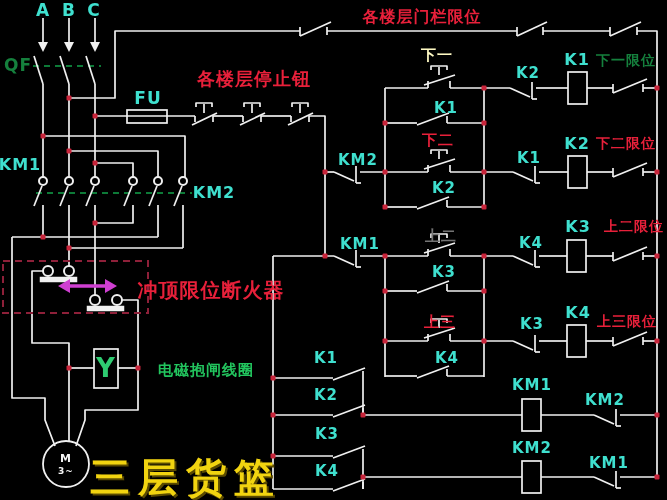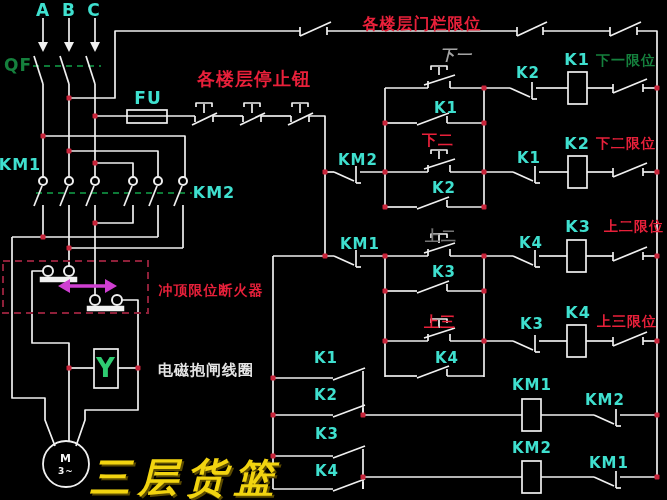--- a/index.html
+++ b/index.html
@@ -265,23 +265,23 @@
       <rect x="360.5" y="474.5" width="5" height="5" rx="1" fill="#c8243a"></rect>
     </svg>
   <div id="labels">
       <span class="lbl" style="left: 43px; top: 10px; font-size: 17px; color: rgb(63, 224, 207);">A</span>
       <span class="lbl" style="left: 69px; top: 10px; font-size: 17px; color: rgb(63, 224, 207);">B</span>
       <span class="lbl" style="left: 94px; top: 10px; font-size: 17px; color: rgb(63, 224, 207);">C</span>
       <span class="lbl" style="left: 18px; top: 65px; font-size: 17px; color: #15803d;">QF</span>
       <span class="lbl" style="left: 148px; top: 98px; font-size: 17px; color: rgb(63, 224, 207);">FU</span>
       <span class="lbl" style="left: 20px; top: 165px; font-size: 16px; color: rgb(63, 224, 207);">KM1</span>
       <span class="lbl" style="left: 214px; top: 193px; font-size: 16px; color: rgb(63, 224, 207);">KM2</span>
-      <span class="lbl" style="left: 422px; top: 17px; font-size: 16px; color: rgb(232, 32, 58); margin-top: 7px;">各楼层门栏限位</span>
+      <span class="lbl" style="left: 422px; top: 17px; font-size: 16px; color: rgb(232, 32, 58);">各楼层门栏限位</span>
       <span class="lbl" style="left: 254px; top: 79px; font-size: 18px; color: rgb(232, 32, 58);">各楼层停止钮</span>
-      <span class="lbl" style="left: 456px; top: 55px; font-size: 15px; color: #a3a3a3; font-style: italic;">下一</span>
+      <span class="lbl" style="left: 437px; top: 55px; font-size: 15px; color: #fef9c3;">下一</span>
       <span class="lbl" style="left: 438px; top: 140px; font-size: 15px; color: rgb(232, 32, 58);">下二</span>
       <span class="lbl" style="left: 441px; top: 224px; font-size: 15px; color: #737373; margin-top: 12px;">上二</span>
       <span class="lbl" style="left: 440px; top: 322px; font-size: 15px; color: rgb(232, 32, 58);">上三</span>
       <span class="lbl" style="left: 358px; top: 160px; font-size: 15px; color: rgb(63, 224, 207);">KM2</span>
       <span class="lbl" style="left: 360px; top: 244px; font-size: 15px; color: rgb(63, 224, 207);">KM1</span>
       <span class="lbl" style="left: 446px; top: 108px; font-size: 15px; color: rgb(63, 224, 207);">K1</span>
       <span class="lbl" style="left: 444px; top: 188px; font-size: 15px; color: rgb(63, 224, 207);">K2</span>
       <span class="lbl" style="left: 444px; top: 272px; font-size: 15px; color: rgb(63, 224, 207);">K3</span>
       <span class="lbl" style="left: 447px; top: 358px; font-size: 15px; color: rgb(63, 224, 207);">K4</span>
       <span class="lbl" style="left: 528px; top: 73px; font-size: 15px; color: rgb(63, 224, 207);">K2</span>
@@ -297,20 +297,20 @@
       <span class="lbl" style="left: 634px; top: 226px; font-size: 14px; color: rgb(232, 32, 58); text-align: right;">上二限位</span>
       <span class="lbl" style="left: 627px; top: 321px; font-size: 14px; color: rgb(232, 32, 58);">上三限位</span>
       <span class="lbl" style="left: 326px; top: 358px; font-size: 15px; color: rgb(63, 224, 207);">K1</span>
       <span class="lbl" style="left: 326px; top: 395px; font-size: 15px; color: rgb(63, 224, 207);">K2</span>
       <span class="lbl" style="left: 327px; top: 434px; font-size: 15px; color: rgb(63, 224, 207);">K3</span>
       <span class="lbl" style="left: 327px; top: 471px; font-size: 15px; color: rgb(63, 224, 207);">K4</span>
       <span class="lbl" style="left: 532px; top: 385px; font-size: 15px; color: rgb(63, 224, 207);">KM1</span>
       <span class="lbl" style="left: 532px; top: 448px; font-size: 15px; color: rgb(63, 224, 207);">KM2</span>
       <span class="lbl" style="left: 605px; top: 400px; font-size: 15px; color: rgb(63, 224, 207);">KM2</span>
       <span class="lbl" style="left: 609px; top: 463px; font-size: 15px; color: rgb(63, 224, 207);">KM1</span>
-      <span class="lbl" style="left: 211px; top: 290px; font-size: 14px; color: rgb(232, 32, 58);">冲顶限位断火器</span>
-      <span class="lbl" style="left: 206px; top: 370px; font-size: 15px; color: #e5e5e5;">电磁抱闸线圈</span>
+      <span class="lbl" style="left: 211px; top: 290px; font-size: 20px; color: rgb(232, 32, 58);">冲顶限位断火器</span>
+      <span class="lbl" style="left: 206px; top: 370px; font-size: 15px; color: #22c55e;">电磁抱闸线圈</span>
       <span class="lbl" style="left: 106px; top: 368px; font-size: 26px; color: rgb(46, 204, 113);">Y</span>
       <span class="lbl" style="left: 66px; top: 458px; font-size: 11px; color: rgb(245, 245, 245);">M</span>
       <span class="lbl" style="left: 66px; top: 471px; font-size: 9px; color: rgb(245, 245, 245);">3~</span>
-      <span class="lbl big" style="left: 186px; top: 477px; font-size: 40px; color: rgb(242, 212, 16); font-style: italic;">三层货篮</span>
+      <span class="lbl big" style="left: 186px; top: 477px; font-size: 40px; color: rgb(242, 212, 16);">三层货篮</span>
     </div>
 </div>
 
 </body></html>

